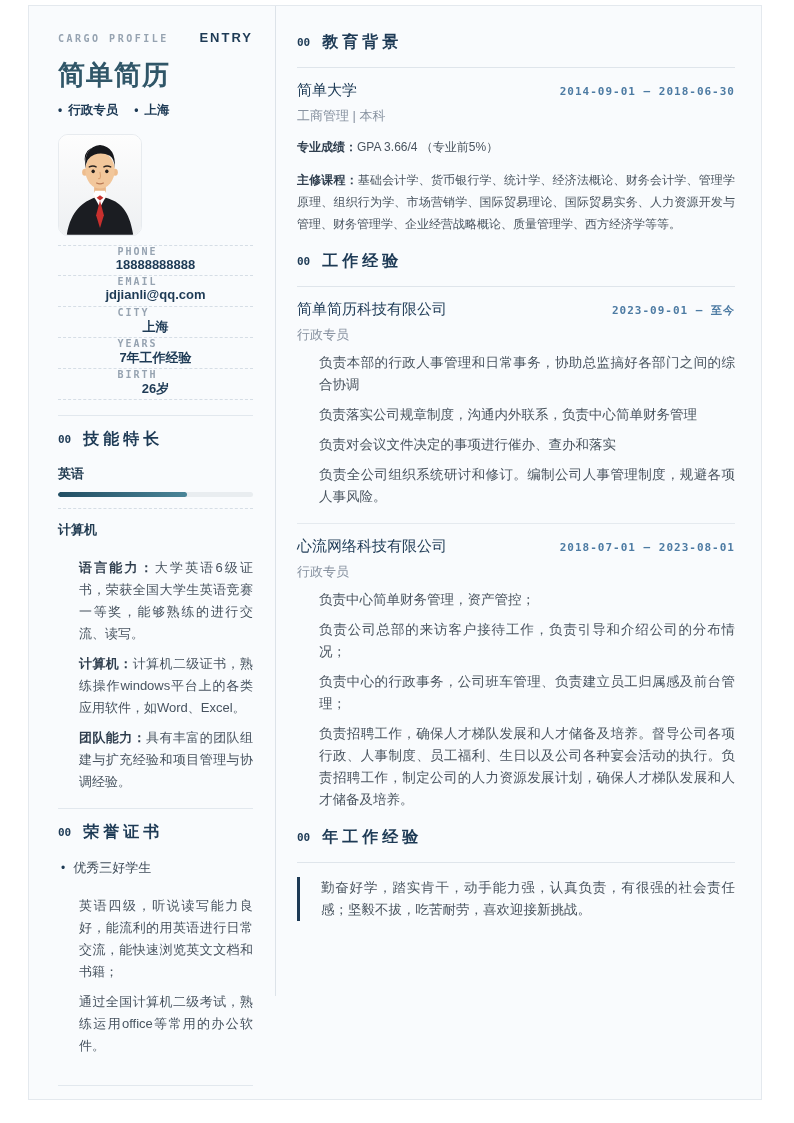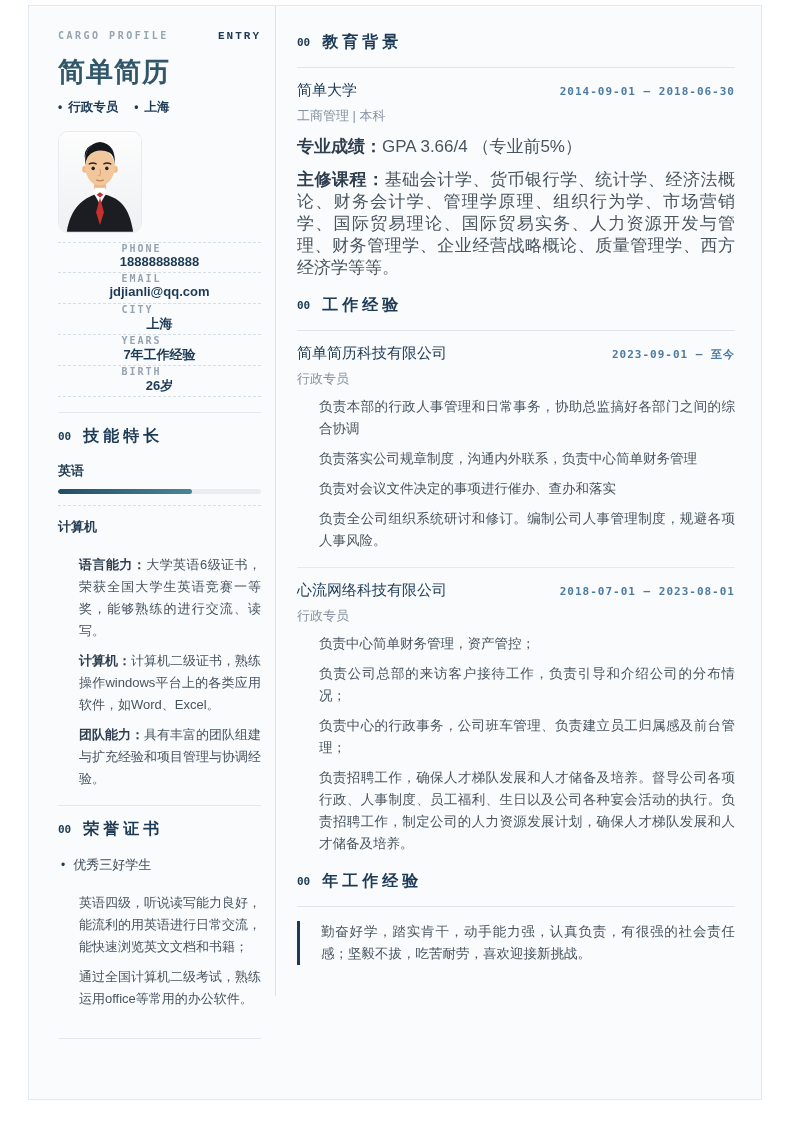--- a/index.html
+++ b/index.html
@@ -5,25 +5,25 @@
   * { margin:0; padding:0; box-sizing:border-box; }
   html,body { width:794px; height:1123px; background:#ffffff; overflow:hidden;
     font-family:"Liberation Sans","DejaVu Sans",sans-serif; color:#49545f; }
   .page { position:relative; width:794px; height:1123px; background:#ffffff; }
 
   .sheet { position:absolute; left:28px; top:5px; width:734px; height:1095px;
     background:#f9fbfd; border:1px solid #e4e9ee; }
   .col-divider { position:absolute; left:246px; top:0; width:1px; height:990px; background:#dde3e9; }
 
   
-  .sidebar { position:absolute; left:0; top:0; width:247px; padding:24px 15px 0 29px; }
+  .sidebar { position:absolute; left:0; top:0; width:247px; padding:24px 23px 0 29px; }
   .profile-head { display:flex; justify-content:space-between; align-items:baseline; }
   .kicker { font-family:"DejaVu Sans Mono",monospace; font-size:10px; font-weight:700;
     letter-spacing:2.5px; color:#96a3b1; }
-  .badge { font-family:Liberation Mono, monospace; font-size:11px; font-weight:700;
+  .badge { font-family:Liberation Sans, sans-serif; font-size:13px; font-weight:700;
     letter-spacing:2px; color:#1d3a55;text-align:right; }
   .name { margin-top:12px; font-size:27px; font-weight:700; color:#305668; letter-spacing:1px; }
   .tags { margin-top:9px; display:flex; gap:16px; }
   .tag { font-size:12.5px; font-weight:700; color:#1d3a55; }
   .tag .dot { color:#1d3a55; margin-right:6px; font-size:12px; }
 
   .photo { margin-top:15px; width:84px; height:102px; background:#ffffff;
     border:1px solid #e7ebef; border-radius:10px; overflow:hidden; }
   .photo svg { display:block; width:100%; height:100%; }
 
@@ -62,21 +62,21 @@
   .m-sec-head { display:flex; align-items:center; gap:12px; padding-bottom:14px;
     border-bottom:1px solid #dfe5eb; }
 
   .entry { margin-top:13px; }
   .entry-top { display:flex; justify-content:space-between; align-items:baseline; }
   .entry-title { font-size:15px; font-weight:400; color:#1d3a55; }
   .entry-date { font-family:"DejaVu Sans Mono",monospace; font-size:11px; font-weight:600;
     letter-spacing:1px; color:#4d7ba3; }
   .entry-sub { margin-top:7px; font-size:13px; color:#8792a0; }
 
-  .m-para { margin-top:11px; font-size:17px; line-height:22px; color:#49545f; text-align:justify; }
+  .m-para { margin-top:11px; font-size:12px; line-height:22px; color:#49545f; text-align:justify; }
   .m-para b { color:#2f3e4e; }
 
   .bullets { margin-top:4px; padding-left:22px; }
   .bullet { margin-top:8px; font-size:13.5px; line-height:22px; color:#49545f; text-align:justify; }
   .job-sep { margin-top:15px; border-top:1px solid #e5eaef; }
 
   .quote { margin-top:14px; border-left:3px solid #1d3a55; padding-left:21px; }
   .quote .q-para { margin-top:8px; font-size:13.5px; line-height:22px; color:#49545f; text-align:justify; }
   .quote .q-para:first-child { margin-top:0; }
 </style>

